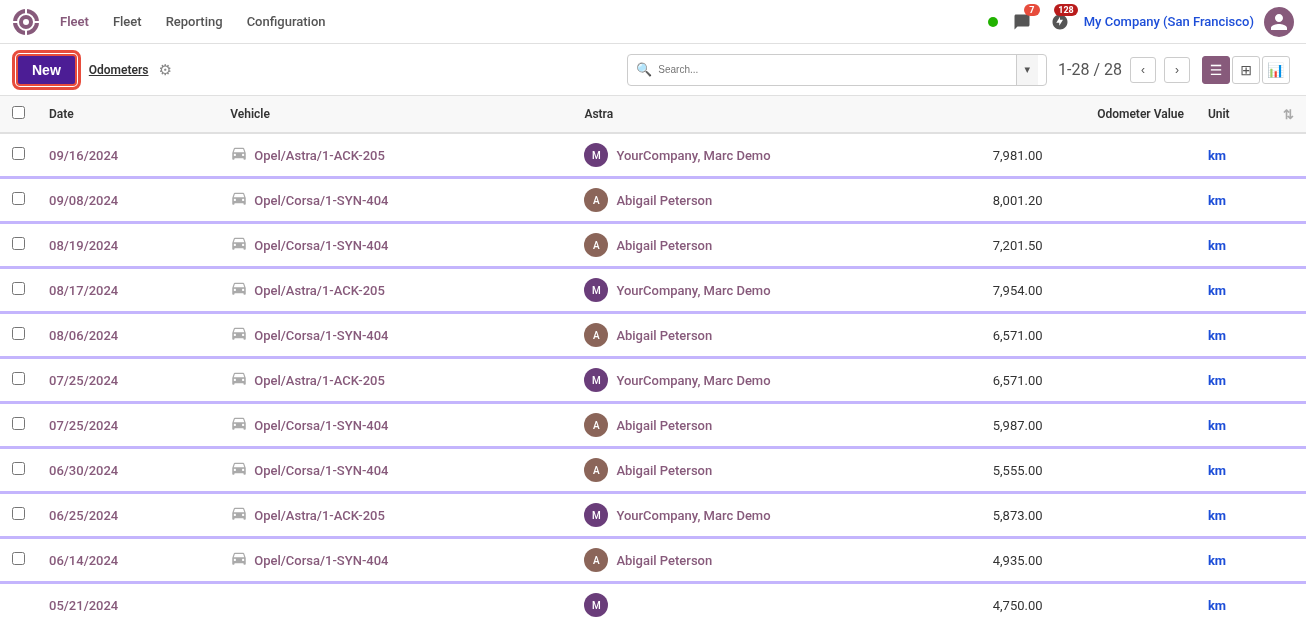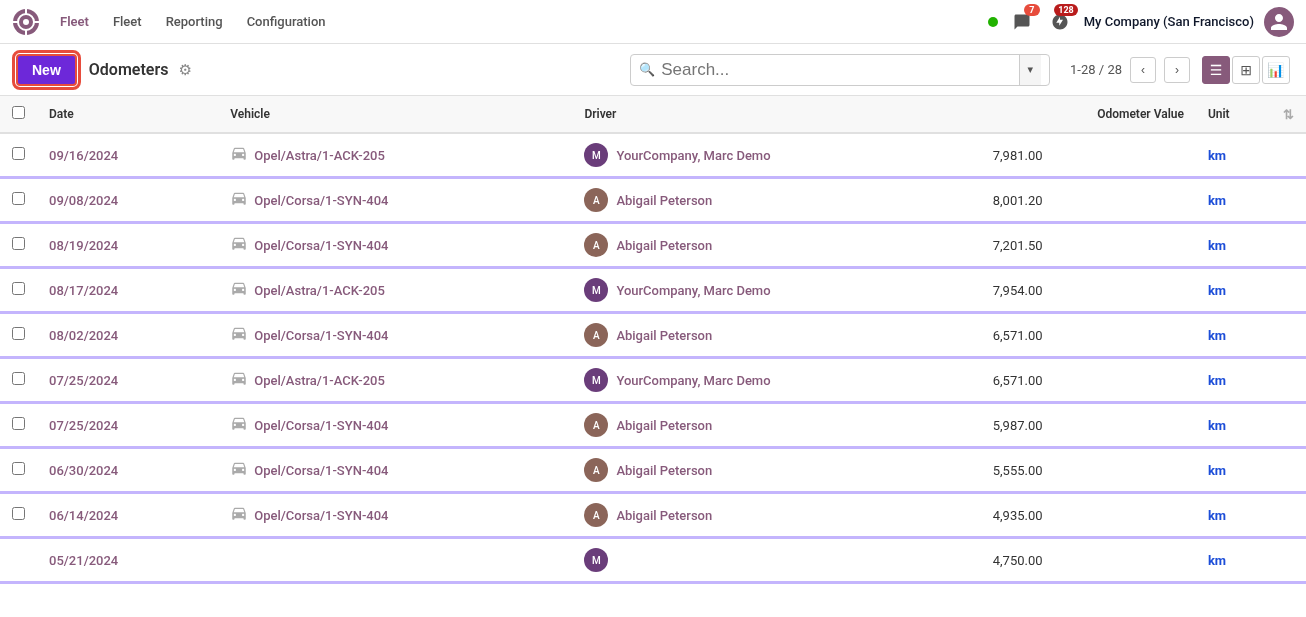--- a/index.html
+++ b/index.html
@@ -26,56 +26,56 @@
     .nav-icon-btn {
       position: relative; cursor: pointer; display: flex; align-items: center; justify-content: center;
       width: 28px; height: 28px; border-radius: 50%; color: #555;
     }
     .badge {
       position: absolute; top: -4px; right: -4px;
       background: #e74c3c; color: #fff; font-size: 9px; font-weight: 700;
       border-radius: 8px; padding: 1px 4px; min-width: 16px; text-align: center;
     }
     .badge.orange { background: #b91c1c; }
-    .company-name { font-size: 13px; font-weight: 500; color: #0f172a; cursor: pointer; }
+    .company-name { font-size: 13px; font-weight: 500; color: #1d4ed8; cursor: pointer; }
     .user-avatar {
       width: 30px; height: 30px; border-radius: 50%; background: #875a7b;
       display: flex; align-items: center; justify-content: center; color: #fff; font-size: 12px; cursor: pointer; overflow: hidden;
     }
 
     
     .toolbar {
       display: flex; align-items: center;
       height: 52px; background: #fff; border-bottom: 1px solid #e0e0e0;
       padding: 0 16px; gap: 8px;
     }
     .new-btn {
-      background: #6d28d9; color: #fff; border: 2px solid #e74c3c;
+      background: #4c1d95; color: #fff; border: 2px solid #e74c3c;
       padding: 6px 14px; border-radius: 4px; font-size: 14px; font-weight: 600;
       cursor: pointer; outline: 3px solid #e74c3c; outline-offset: 1px;
     }
     .page-title {
-      font-size: 16px; font-weight: 600; color: #333; margin-left: 4px;
+      font-size: 12px; font-weight: 600; color: #333; margin-left: 4px; text-decoration: underline;
     }
     .gear-icon {
       color: #888; cursor: pointer; font-size: 15px; margin-left: 2px;
     }
     .search-bar {
       display: flex; align-items: center; flex: 1; max-width: 420px; margin-left: auto;
       border: 1px solid #ccc; border-radius: 4px; height: 32px; padding: 0 8px; gap: 6px;
     }
     .search-bar input {
-      border: none; outline: none; flex: 1; font-size: 17px; color: #be185d;
+      border: none; outline: none; flex: 1; font-size: 10px; color: #be185d;
     }
     .search-icon { color: #888; font-size: 13px; }
     .search-dropdown-btn {
       background: #f5f5f5; border: none; border-left: 1px solid #ccc;
       height: 100%; padding: 0 8px; cursor: pointer; color: #555; font-size: 11px;
     }
-    .pagination-info { font-size: 13px; color: #555; margin-left: 12px; white-space: nowrap; }
+    .pagination-info { font-size: 16px; color: #555; margin-left: 3px; white-space: nowrap; }
     .page-nav-btn {
       background: none; border: 1px solid #ccc; border-radius: 3px;
       width: 26px; height: 26px; cursor: pointer; display: flex; align-items: center; justify-content: center;
       color: #555; font-size: 12px;
     }
     .view-btns { display: flex; gap: 2px; margin-left: 4px; }
     .view-btn {
       background: none; border: 1px solid #ccc; border-radius: 3px;
       width: 28px; height: 28px; cursor: pointer; display: flex; align-items: center; justify-content: center;
       color: #555; font-size: 14px;
@@ -185,21 +185,21 @@
 
 <div class="table-container">
   <table>
     <thead>
       <tr>
         <th class="check-col">
           <input type="checkbox" style="">
         </th>
         <th>Date</th>
         <th>Vehicle</th>
-        <th>Driver</th>
+        <th>Astra</th>
         <th class="right">Odometer Value</th>
         <th>Unit <span class="col-filter">⇅</span></th>
       </tr>
     </thead>
     <tbody id="table-body">
     <tr>
           <td><input type="checkbox" style=""></td>
           <td class="date">09/16/2024</td>
           <td>
             <div class="vehicle-cell">
@@ -281,21 +281,21 @@
             <div class="driver-cell">
               <div class="driver-avatar purple">M</div>
               <span>YourCompany, Marc Demo</span>
             </div>
           </td>
           <td class="right">7,954.00</td>
           <td class="km">km</td>
         </tr>
         <tr>
           <td><input type="checkbox" style=""></td>
-          <td class="date">08/02/2024</td>
+          <td class="date">08/06/2024</td>
           <td>
             <div class="vehicle-cell">
               <span class="vehicle-icon">
     <svg width="18" height="18" viewBox="0 0 24 24" fill="#aaa">
       <path d="M18.92 6.01C18.72 5.42 18.16 5 17.5 5h-11c-.66 0-1.21.42-1.42 1.01L3 12v8c0 .55.45 1 1 1h1c.55 0 1-.45 1-1v-1h12v1c0 .55.45 1 1 1h1c.55 0 1-.45 1-1v-8l-2.08-5.99zM6.5 16c-.83 0-1.5-.67-1.5-1.5S5.67 13 6.5 13s1.5.67 1.5 1.5S7.33 16 6.5 16zm11 0c-.83 0-1.5-.67-1.5-1.5s.67-1.5 1.5-1.5 1.5.67 1.5 1.5-.67 1.5-1.5 1.5zM5 11l1.5-4.5h11L19 11H5z"></path>
     </svg>
   </span>
               <span style="color:#875a7b;font-weight:500;">Opel/Corsa/1-SYN-404</span>
             </div>
           </td>
@@ -365,20 +365,42 @@
               <span style="color:#875a7b;font-weight:500;">Opel/Corsa/1-SYN-404</span>
             </div>
           </td>
           <td>
             <div class="driver-cell">
               <div class="driver-avatar brown">A</div>
               <span>Abigail Peterson</span>
             </div>
           </td>
           <td class="right">5,555.00</td>
+          <td class="km">km</td>
+        </tr>
+        <tr>
+          <td><input type="checkbox" style=""></td>
+          <td class="date">06/25/2024</td>
+          <td>
+            <div class="vehicle-cell">
+              <span class="vehicle-icon">
+    <svg width="18" height="18" viewBox="0 0 24 24" fill="#aaa">
+      <path d="M18.92 6.01C18.72 5.42 18.16 5 17.5 5h-11c-.66 0-1.21.42-1.42 1.01L3 12v8c0 .55.45 1 1 1h1c.55 0 1-.45 1-1v-1h12v1c0 .55.45 1 1 1h1c.55 0 1-.45 1-1v-8l-2.08-5.99zM6.5 16c-.83 0-1.5-.67-1.5-1.5S5.67 13 6.5 13s1.5.67 1.5 1.5S7.33 16 6.5 16zm11 0c-.83 0-1.5-.67-1.5-1.5s.67-1.5 1.5-1.5 1.5.67 1.5 1.5-.67 1.5-1.5 1.5zM5 11l1.5-4.5h11L19 11H5z"></path>
+    </svg>
+  </span>
+              <span style="color:#875a7b;font-weight:500;">Opel/Astra/1-ACK-205</span>
+            </div>
+          </td>
+          <td>
+            <div class="driver-cell">
+              <div class="driver-avatar purple">M</div>
+              <span>YourCompany, Marc Demo</span>
+            </div>
+          </td>
+          <td class="right">5,873.00</td>
           <td class="km">km</td>
         </tr>
         <tr>
           <td><input type="checkbox" style=""></td>
           <td class="date">06/14/2024</td>
           <td>
             <div class="vehicle-cell">
               <span class="vehicle-icon">
     <svg width="18" height="18" viewBox="0 0 24 24" fill="#aaa">
       <path d="M18.92 6.01C18.72 5.42 18.16 5 17.5 5h-11c-.66 0-1.21.42-1.42 1.01L3 12v8c0 .55.45 1 1 1h1c.55 0 1-.45 1-1v-1h12v1c0 .55.45 1 1 1h1c.55 0 1-.45 1-1v-8l-2.08-5.99zM6.5 16c-.83 0-1.5-.67-1.5-1.5S5.67 13 6.5 13s1.5.67 1.5 1.5S7.33 16 6.5 16zm11 0c-.83 0-1.5-.67-1.5-1.5s.67-1.5 1.5-1.5 1.5.67 1.5 1.5-.67 1.5-1.5 1.5zM5 11l1.5-4.5h11L19 11H5z"></path>

